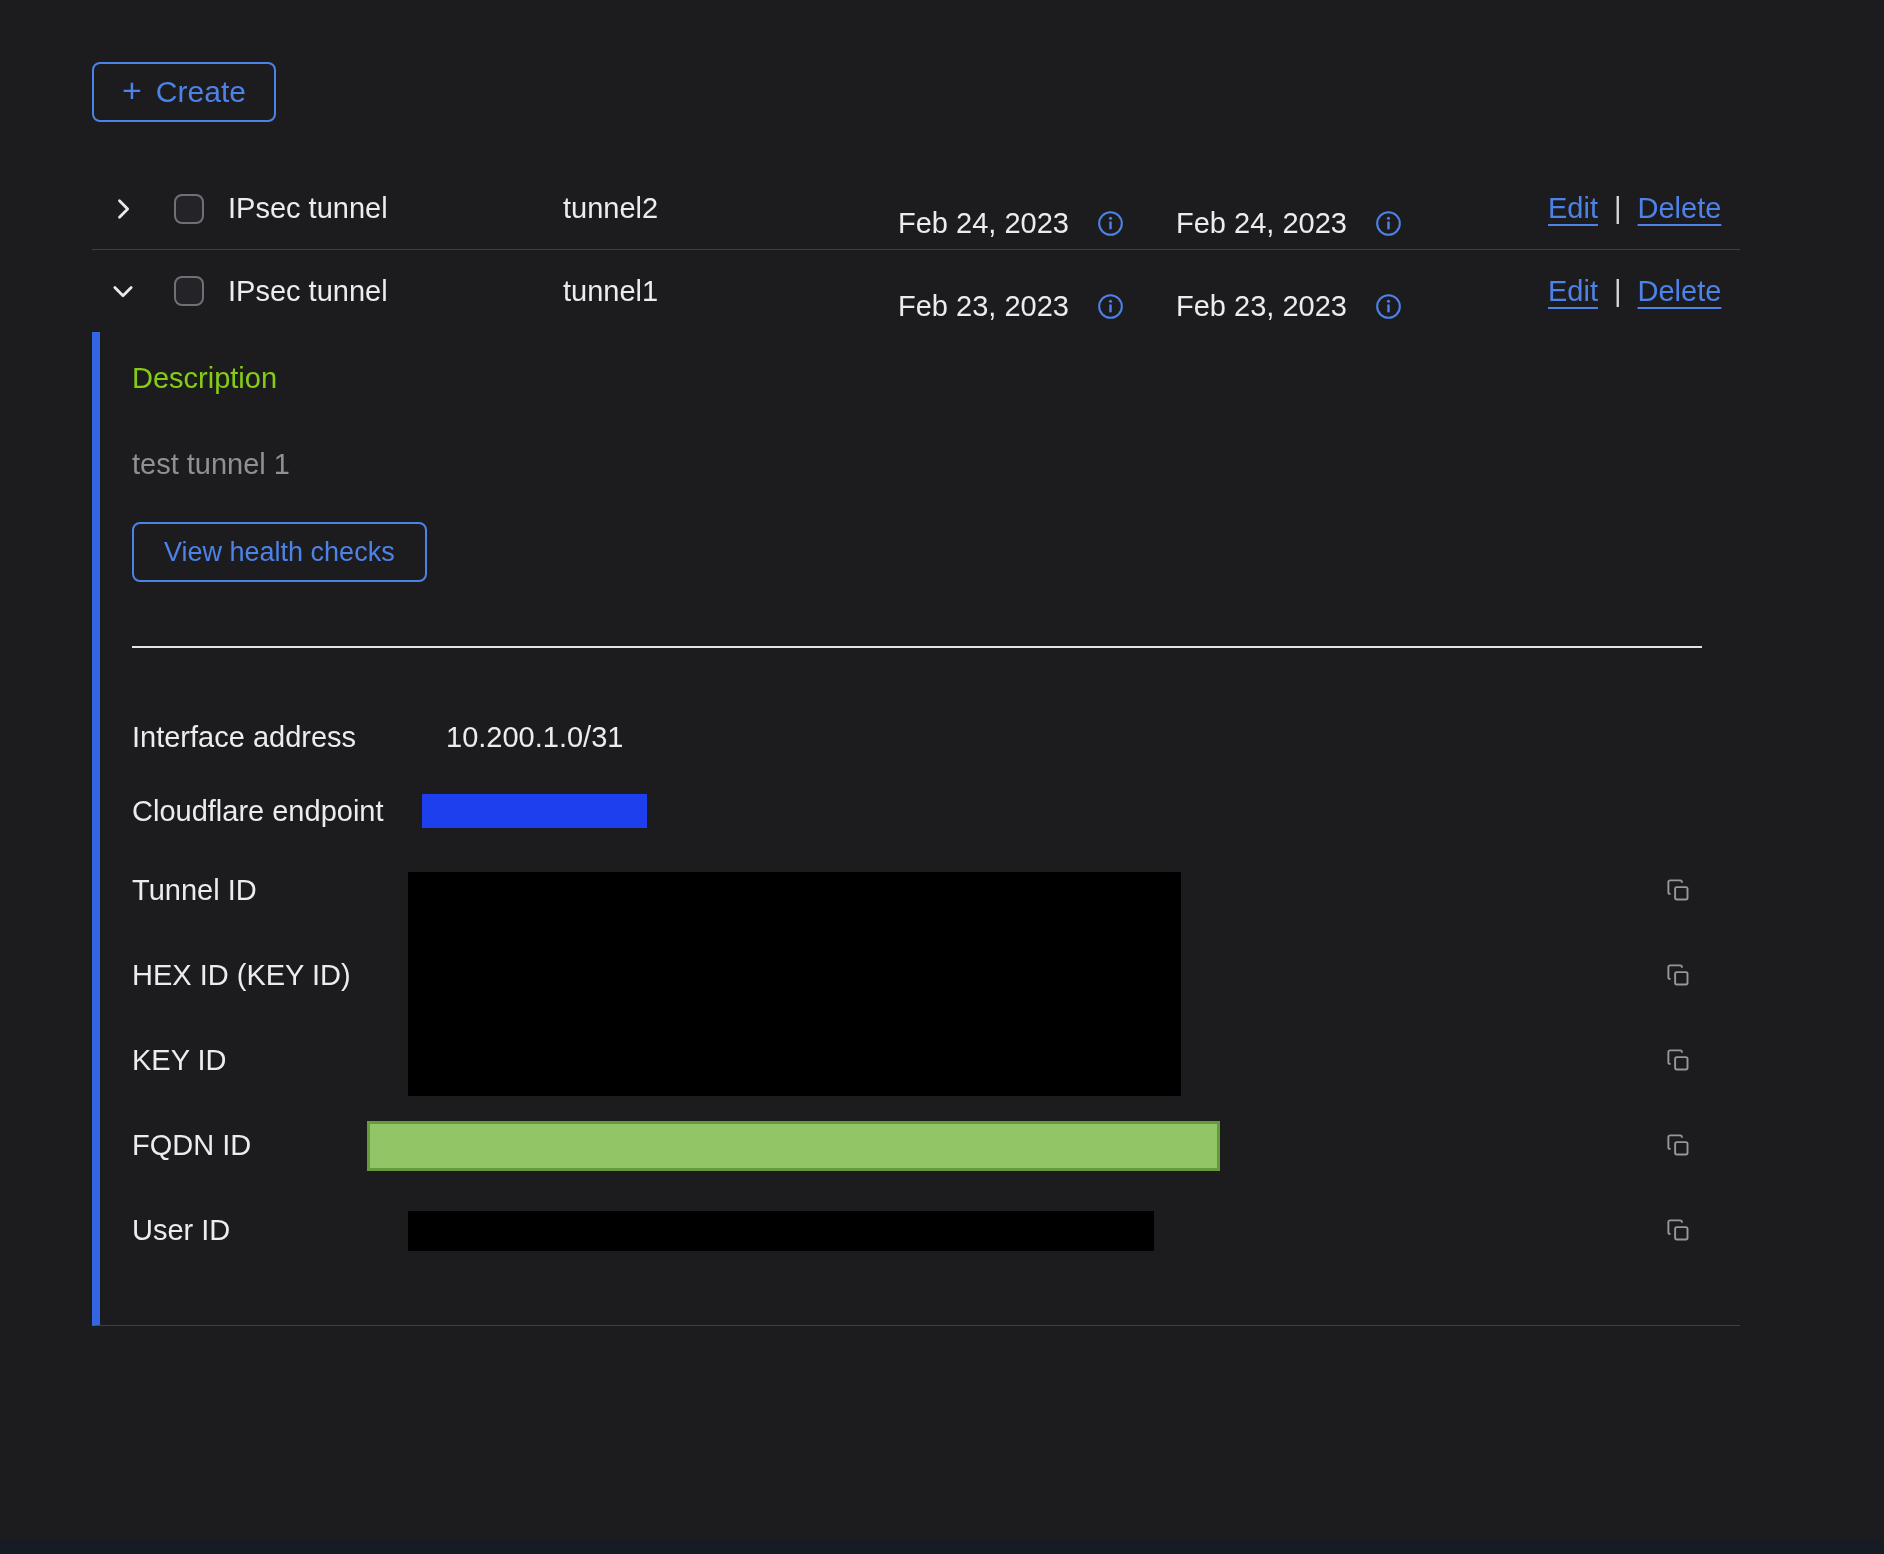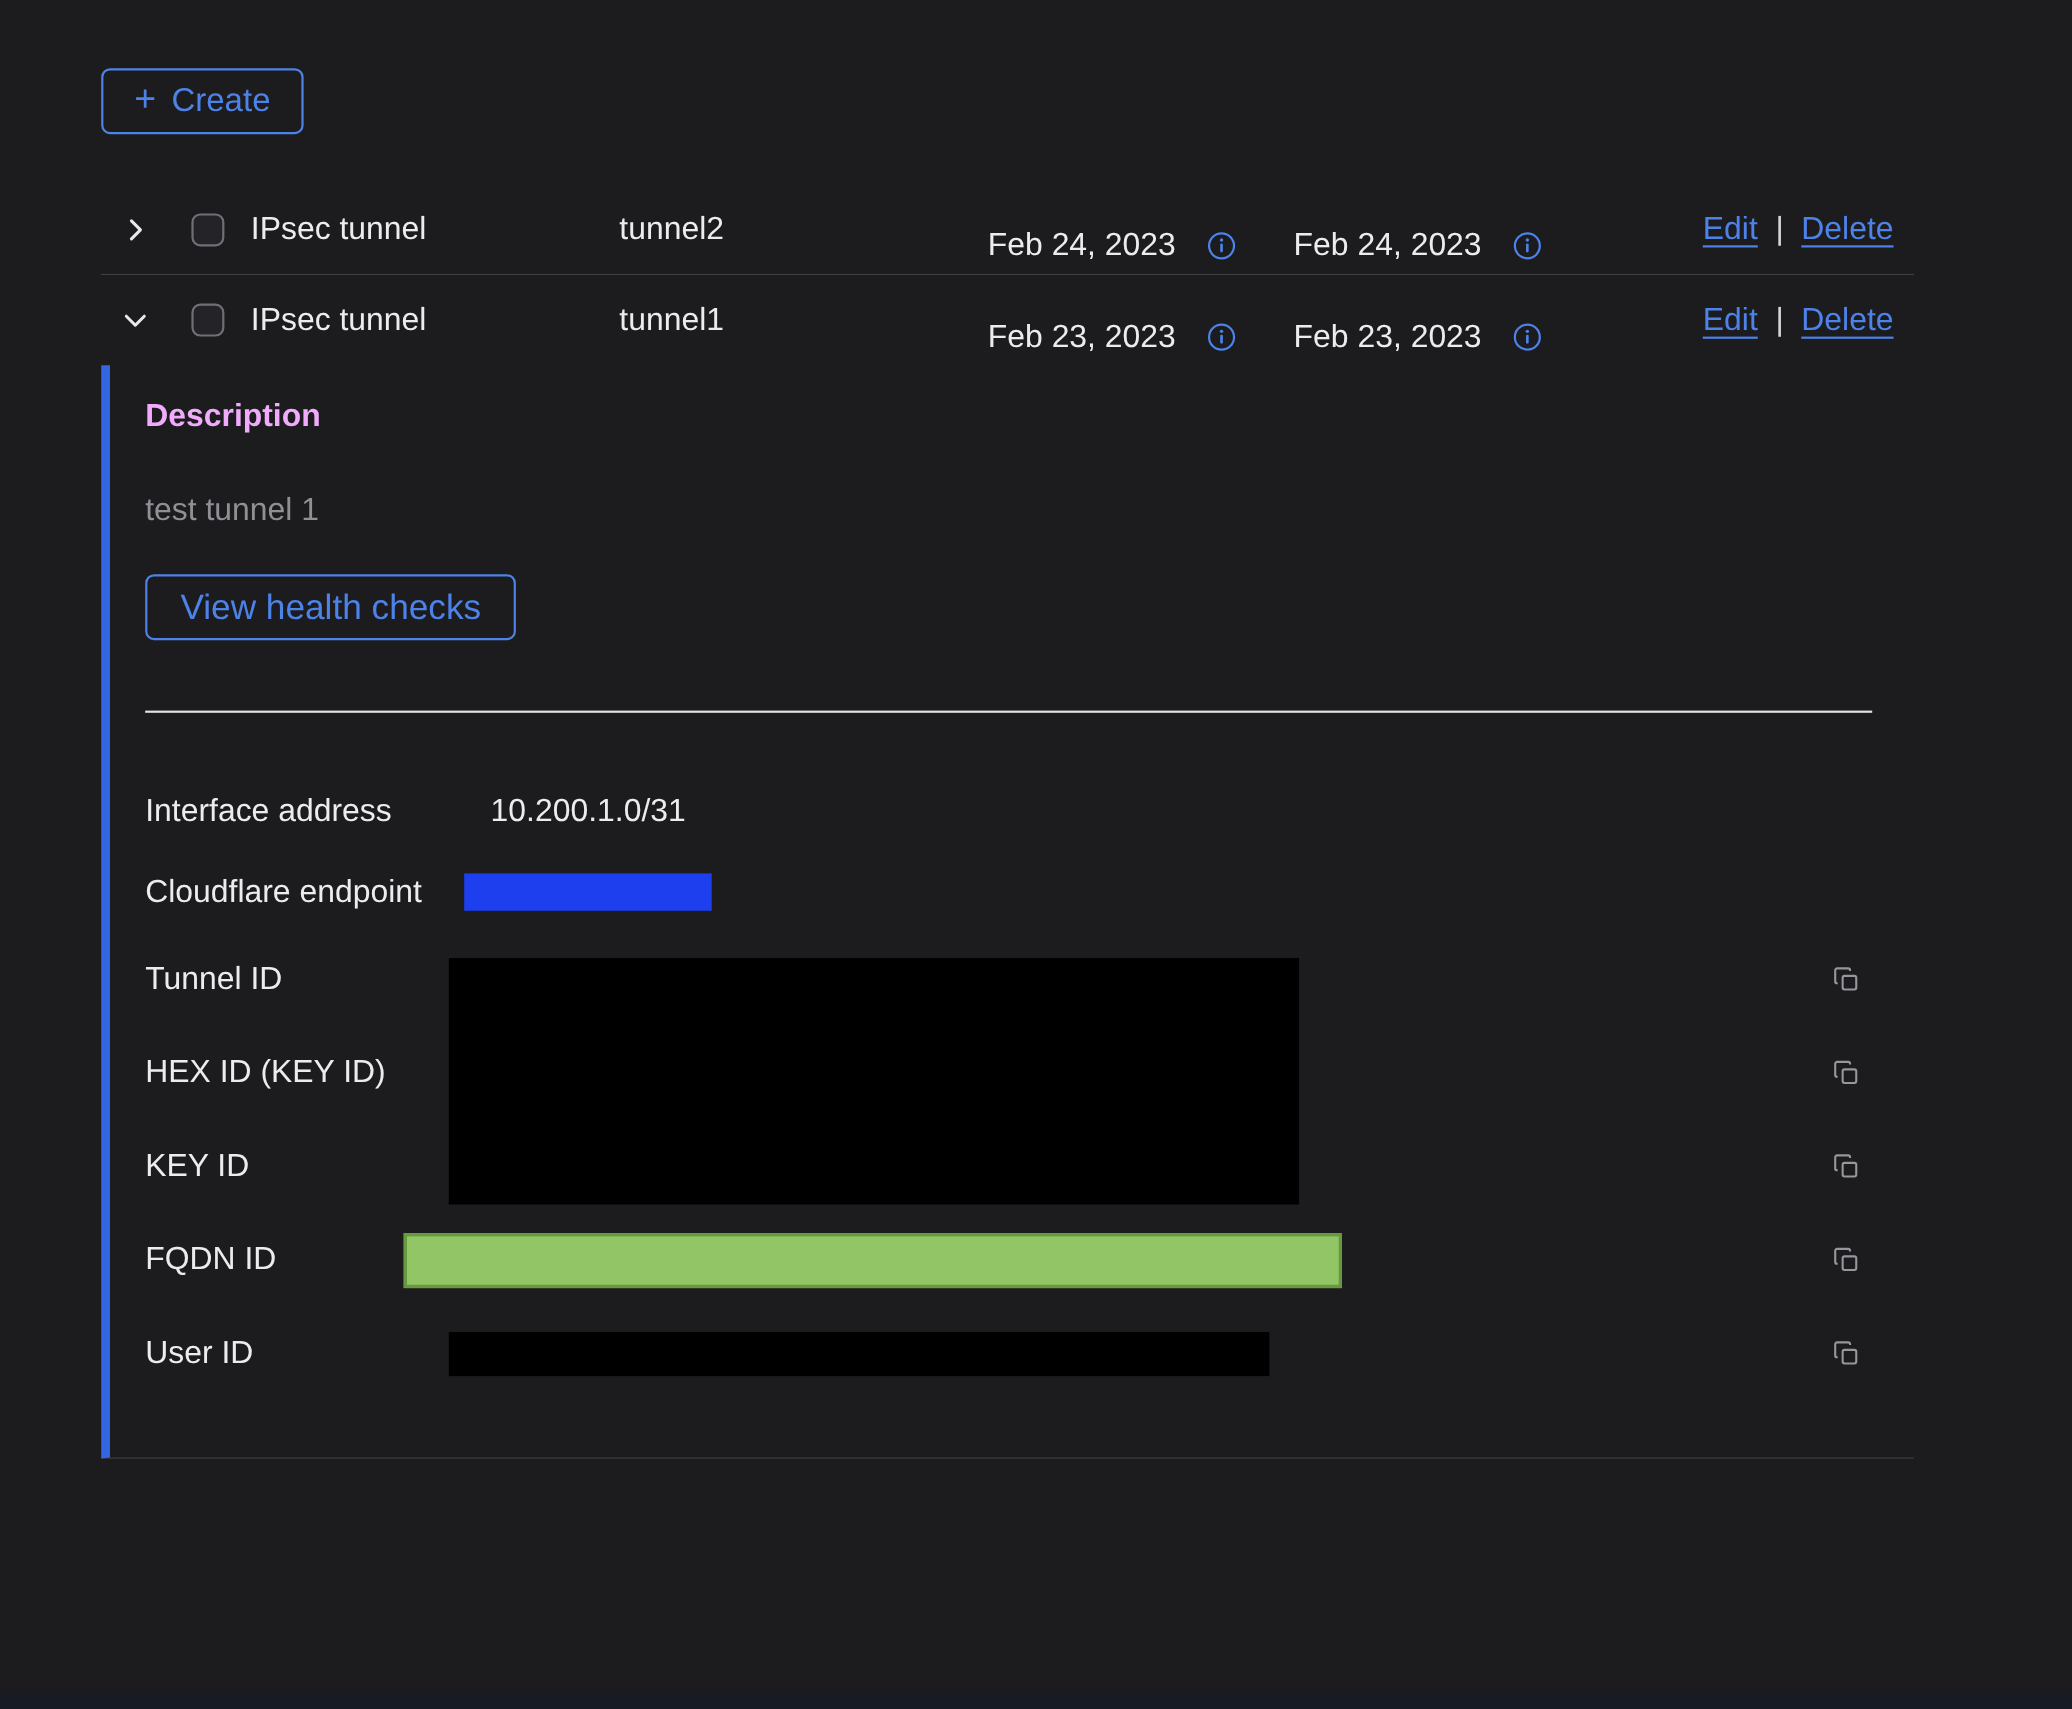--- a/index.html
+++ b/index.html
@@ -62,26 +62,26 @@
   }
   .sep{color:#d6d6da;}
 
   
   .expanded{
     border-left:8px solid var(--panel-border-blue);
     border-bottom:1px solid var(--line);
     padding:26px 0 52px 32px;
   }
   .panel-inner{width:1608px;}
-  .desc-label{font-weight:700;line-height:40px;color:#f0abfc;}
+  .desc-label{font-weight:400;line-height:40px;color:#84cc16;}
   .desc-value{margin-top:46px;line-height:40px;color:var(--muted);}
   .health-btn{
     margin-top:38px;display:inline-flex;align-items:center;
     background:transparent;border:2px solid var(--accent-blue);border-radius:8px;
-    color:var(--accent-blue);font-family:inherit;font-size:32px;
+    color:var(--accent-blue);font-family:inherit;font-size:27px;
     height:60px;padding:0 30px;cursor:pointer;
   }
   .divider{margin-top:64px;width:1570px;height:2px;background:#e3e3e6;}
 
   .fields{margin-top:52px;}
   .frow{display:flex;align-items:center;}
   .frow.h74{height:74px;gap:14px;}
   .frow.h85{height:85px;}
   .flabel{width:276px;flex:none;color:var(--text);}
   .fvalue{flex:1;display:flex;align-items:center;}

